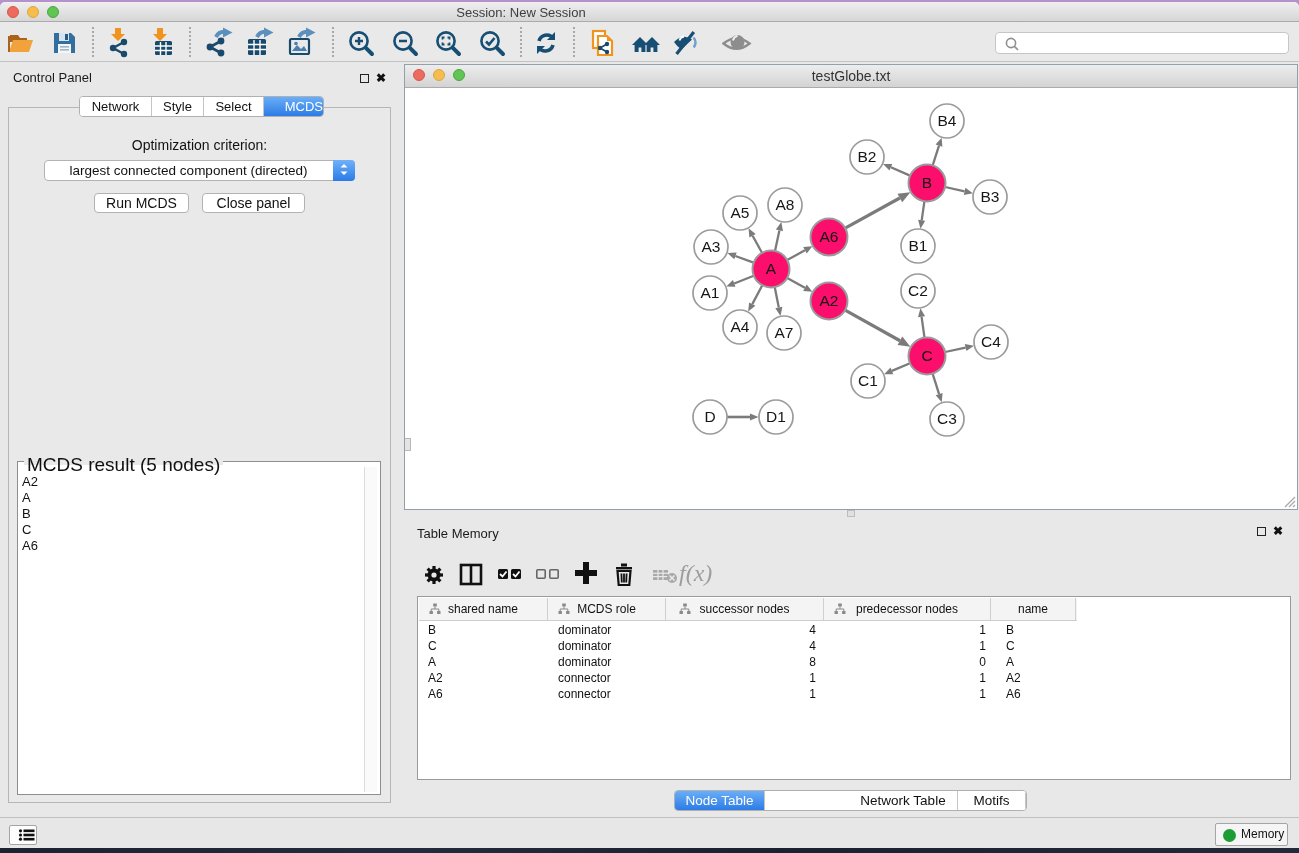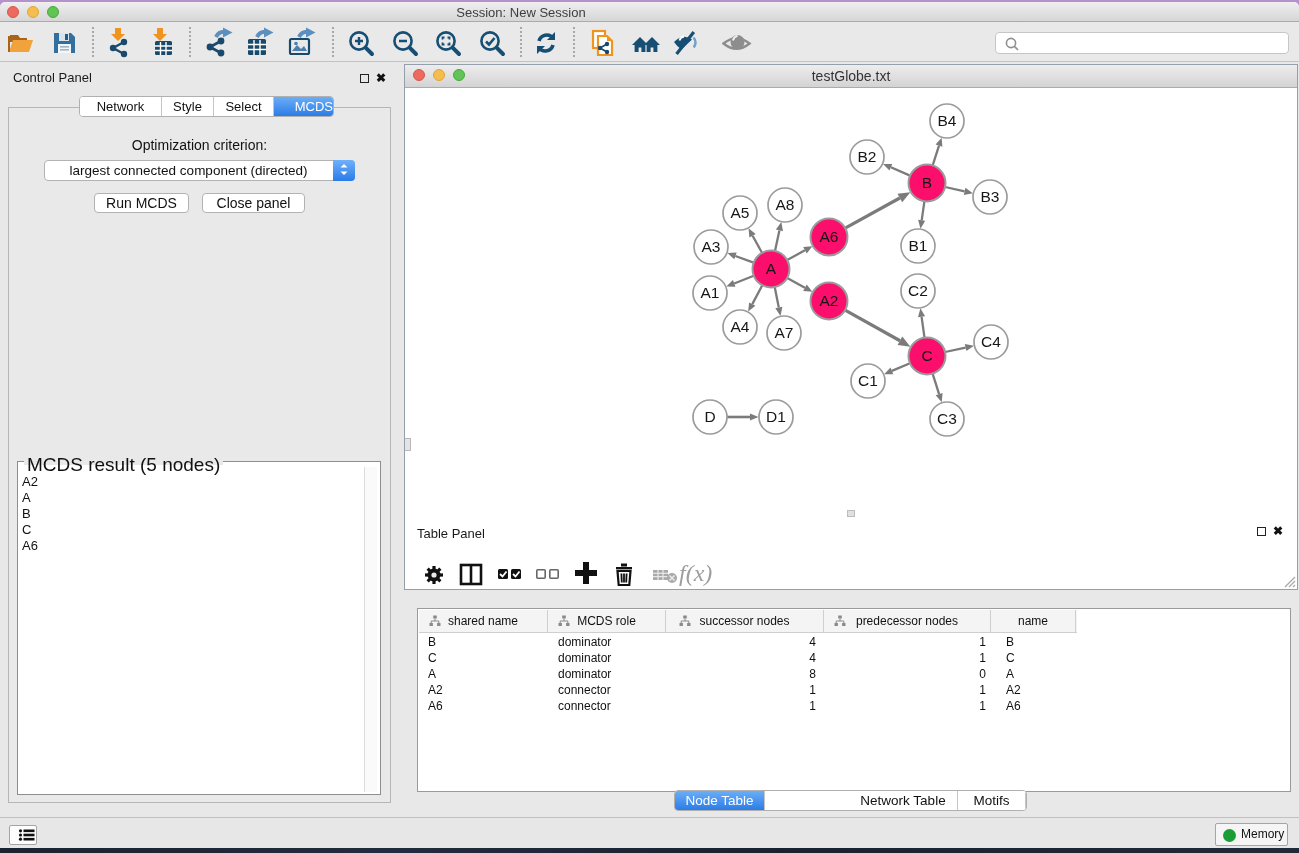--- a/index.html
+++ b/index.html
@@ -24,27 +24,27 @@
 .tab.sel { background:linear-gradient(#6aaef8,#2c7ce5); color:#fff; border-right:none;text-align:right; }
 #optlabel { top:135px; left:0px; width:399px; text-align:center; font-size:14px; color:#111; }
 #dropdown { top:158px; left:44px; width:311px; height:21px; background:#fff; border:1px solid #b3b3b3; border-radius:4px; font-size:13.5px; line-height:19px; text-align:center; color:#111; padding-right:22px; }
 #dropbtn { position:absolute; right:-1px; top:-1px; width:22px; height:21px; background:linear-gradient(#70b1f9,#2a7be8); border-radius:0 4px 4px 0; }
 .btn { position:absolute; height:20px; background:#fff; border:1px solid #b3b3b3; border-radius:4px; font-size:14px; line-height:18px; text-align:center; color:#111; }
 #fieldset { top:459px; left:17px; width:364px; height:334px; background:#fff; border:1px solid #8e8e8e; }
 #legend { top:452px; left:24px; background:linear-gradient(#e9e9e9 48%,#ffffff 48%); padding:0 3px; font-size:19px; color:#111; }
 #mcdslist { top:472px; left:22px; font-size:13px; color:#111; line-height:16px; }
 #cp-scroll { top:465px; left:364px; width:13px; height:325px; border-left:1px solid #dcdcdc; background:#fafafa; }
 
-#netwin { top:62px; left:404px; width:894px; height:526px; overflow:hidden; background:#fff; border:1px solid #93a0ac; }
+#netwin { top:62px; left:404px; width:894px; height:446px; overflow:hidden; background:#fff; border:1px solid #93a0ac; }
 #nettitle { position:absolute; top:0; left:0; width:100%; height:23px; background:linear-gradient(#ededed,#d3d3d3); border-bottom:1px solid #ababab; }
 #nettitletext { position:absolute; top:3px; left:0; width:100%; text-align:center; font-size:14px; color:#333; }
 
 #tp-title { top:524px; left:417px; font-size:13px; color:#1a1a1a; }
 #tp-toolbar { top:550px; left:404px; width:895px; height:45px;text-align:right; }
-#tablebox { top:594px; left:417px; width:874px; height:184px; background:#fff; border:1px solid #9a9a9a;margin-top:12px; }
+#tablebox { top:594px; left:417px; width:874px; height:184px; background:#fff; border:1px solid #9a9a9a; }
 #thead { position:absolute; top:1px; left:1px; height:23px; background:#f4f4f4; border-bottom:1px solid #cfcfcf; }
 .th { position:absolute; top:0; height:23px; border-right:1px solid #cfcfcf; font-size:12px; color:#111; text-align:center; line-height:23px; }
 .td { position:absolute; font-size:12px; color:#111; height:16px; line-height:16px; }
 
 #btabs { top:788px; left:674px; height:21px; display:flex; border:1px solid #b0b0b0; border-radius:4px; overflow:hidden; background:#fff; }
 .btab { height:19px; line-height:19px; font-size:13.5px; color:#111; text-align:center; background:#fff; border-right:1px solid #c4c4c4; }
 .btab.sel { background:linear-gradient(#6aaef8,#2c7ce5); color:#fff;text-align:center; }
 
 #statusbar { top:815px; left:0; width:1299px; height:30px; background:#e7e7e7; border-top:1px solid #c0c0c0; }
 #listbtn { position:absolute; top:7px; left:9px; width:28px; height:20px; background:#fdfdfd; border:1px solid #a5a5a5; border-radius:2px; }
@@ -184,21 +184,21 @@
       </div>
   </div>
 
   <div class="abs" id="cp-title">Control Panel</div>
   <div class="winbtns" style="top:72px; left:360px;">
       <div class="sqico"></div>
       <div class="xico">✖</div>
     </div>
   <div class="abs" id="cp-box"></div>
   <div class="abs" id="tabs">
-    <div class="tab" style="width:82px;">Network</div>
+    <div class="tab" style="width:72px;">Network</div>
     <div class="tab" style="width:52px;">Style</div>
     <div class="tab" style="width:60px;">Select</div>
     <div class="tab sel" style="width:59px;">MCDS</div>
   </div>
   <div class="abs" id="optlabel">Optimization criterion:</div>
   <div class="abs" id="dropdown">largest connected component (directed)
     <div id="dropbtn"><svg width="20" height="19" viewBox="0 0 20 19">
           <path d="M6.5 7.5 L10 4 L13.5 7.5 z" fill="#fff"></path>
           <path d="M6.5 11.5 L10 15 L13.5 11.5 z" fill="#fff"></path>
         </svg></div>
@@ -299,21 +299,21 @@
 <text x="710" y="422" text-anchor="middle" font-size="15.5" fill="#161616" font-family="Liberation Sans">D</text>
 <text x="776" y="422" text-anchor="middle" font-size="15.5" fill="#161616" font-family="Liberation Sans">D1</text>
 </svg>
       <svg width="14" height="14" viewBox="0 0 14 14" style="position:absolute;right:1px;bottom:1px">
         <path d="M13 3 L3 13 M13 7 L7 13 M13 11 L11 13" stroke="#a9a9a9" stroke-width="1.3"></path>
       </svg>
       <div style="position:absolute;left:-1px;top:373px;width:7px;height:13px;background:#e4e4e4;border:1px solid #b9b9b9;"></div>
   </div>
     <div class="abs" style="left:847px;top:508px;width:8px;height:7px;background:#e0e0e0;border:1px solid #bdbdbd;"></div>
 
-  <div class="abs" id="tp-title">Table Panel</div>
+  <div class="abs" id="tp-title">Table Memory</div>
   <div class="winbtns" style="top:525px; left:1257px;">
       <div class="sqico"></div>
       <div class="xico">✖</div>
     </div>
   <div class="abs" id="tp-toolbar">
       <svg style="position:absolute;left:16px;top:8px" width="30" height="30" viewBox="0 0 30 30">
         <g fill="#111">
           <circle cx="14" cy="15" r="6.5"></circle>
           <rect x="12.4" y="6" width="3.2" height="18" transform="rotate(0 14 15)"></rect>
           <rect x="12.4" y="6" width="3.2" height="18" transform="rotate(45 14 15)"></rect>

